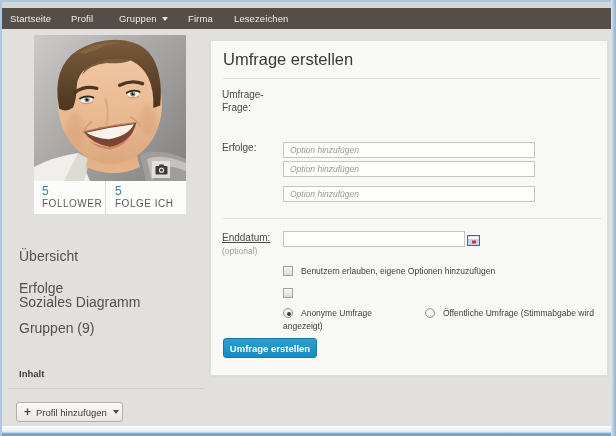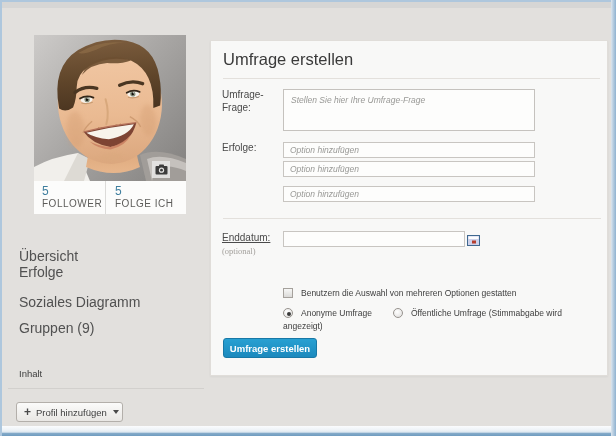--- a/index.html
+++ b/index.html
@@ -31,73 +31,80 @@
   .photo svg { display:block; }
   .camera-btn { position:absolute; right:16px; bottom:3px; width:18px; height:17px; background:rgba(228,227,226,.93); display:flex; align-items:center; justify-content:center; cursor:pointer; }
   .stats { display:flex; height:33px; background:#fcfcfb; }
   .stat-cell { width:71px; padding:3px 0 0 8px; }
   .stat-cell + .stat-cell { width:81px; border-left:1px solid #dcdbd9; padding-left:9px; }
   .stat-value { font-size:12px; color:#3e7e9e; line-height:14px; }
   .stat-label { font-size:10px; color:#5d5c5a; letter-spacing:.5px; line-height:10px; margin-top:1px; }
 
   
   .menu-item { position:absolute; left:17px; font-size:14px; color:#515151; line-height:14px; cursor:pointer; }
-  .section-label { position:absolute; left:17px; font-size:9.5px; font-weight:normal; color:#3f3f3f; line-height:14px; }
+  .section-label { position:absolute; left:17px; font-size:9.5px; font-weight:bold; color:#3f3f3f; line-height:14px; }
   .side-divider { position:absolute; left:6px; top:359px; width:196px; height:1px; background:#d2d0cd; }
 
   .add-btn { position:absolute; left:14px; top:373px; width:107px; height:20px; border:1px solid #b3afaa; border-radius:3px;
              background:linear-gradient(to bottom,#fbfbfa,#e9e7e4); font-size:9.5px; color:#3e3e3e; white-space:nowrap;
              display:flex; align-items:center; cursor:pointer; padding:0 7px; }
   .add-btn .plus { font-size:12px; font-weight:bold; color:#4a4a4a; margin-right:5px; line-height:11px; }
   .add-btn .caret { display:inline-block; width:0; height:0; border-left:3.5px solid transparent; border-right:3.5px solid transparent; border-top:4px solid #4a4a4a; margin-left:6px; }
 
   
   .panel { position:absolute; left:208px; top:11px; width:398px; height:336px; background:#f8f8f7; border:1px solid #e0ddd9; box-shadow:0 1px 2px rgba(0,0,0,.05); }
   .panel-title { position:absolute; left:12px; top:6px; font-size:16.5px; color:#3a3a3a; line-height:24px; }
   .rule-1 { position:absolute; left:12px; top:37px; width:377px; height:1px; background:#e3e0dc; }
   .rule-2 { position:absolute; left:12px; top:177px; width:378px; height:1px; background:#e3e0dc; }
 
   .form-label { position:absolute; left:11px; font-size:10px; color:#4a4a4a; line-height:13px; }
   .lbl-question { top:47px; width:48px; }
   .lbl-options  { top:100px; }
   .lbl-enddate  { top:190px;text-decoration:underline; }
-  .lbl-optional { position:absolute; left:11px; top:203.5px; font-size:8.5px; color:#a3a09c; line-height:13px;font-family:Liberation Serif, serif; }
+  .lbl-optional { position:absolute; left:11px; top:203.5px; font-size:8.5px; color:#a3a09c; line-height:13px; }
 
   textarea.q-input { position:absolute; left:72px; top:48px; width:252px; height:42px; border:1px solid #c5c2be; background:#fdfdfc;
              font-family:"Liberation Sans", sans-serif; font-size:8.5px; color:#333; padding:5px 7px; resize:none; outline:none; }
   input.opt-input { position:absolute; left:72px; width:252px; height:16px; border:1px solid #c8c5c1; background:#fdfdfc;
              font-family:"Liberation Sans", sans-serif; font-size:8.5px; color:#333; padding:0 6px; outline:none; }
   .opt-1 { top:101px; } .opt-2 { top:120px; } .opt-3 { top:145px; }
   input.date-input { position:absolute; left:72px; top:190px; width:182px; height:16px; border:1px solid #c8c5c1; background:#fdfdfc;
              font-family:"Liberation Sans", sans-serif; font-size:8.5px; color:#333; padding:0 6px; outline:none; }
   ::placeholder { color:#999996; font-style:italic; opacity:1; }
 
   .cal-btn { position:absolute; left:256px; top:191px; width:13px; height:11px; cursor:pointer; }
 
   .check-row { position:absolute; left:72px; height:12px; font-size:8.5px; color:#3d3d3d; line-height:12px; white-space:nowrap; }
   .cbrow-1 { top:223.5px; } .cbrow-2 { top:245.5px; }
   .checkbox { display:inline-block; width:10px; height:10px; border:1px solid #a5a19c; background:linear-gradient(to bottom,#f7f7f6,#dbdad8); vertical-align:-2px; margin-right:8px; }
 
   .radio-group { position:absolute; left:72px; top:266px; width:316px; font-size:8.5px; color:#3d3d3d; line-height:13px; }
   .radio-label { display:inline; }
-  .radio-label.first { margin-right:21px; }
+  .radio-label.first { margin-right:53px; }
   .radio { display:inline-block; width:10px; height:10px; border:1px solid #97938e; border-radius:50%; background:radial-gradient(circle at 40% 35%, #ffffff, #dedddb); vertical-align:-2px; margin-right:8px; position:relative; }
   .radio.checked::after { content:""; position:absolute; left:2.5px; top:2.5px; width:4px; height:4px; border-radius:50%; background:#3a3a3a; }
 
   .submit-btn { position:absolute; left:12px; top:297px; width:94px; height:20px; border:1px solid #1878a6; border-radius:3px;
              background:linear-gradient(to bottom,#28a0d2,#1b89bd); color:#fff; font-family:"Liberation Sans", sans-serif;
              font-size:9.5px; font-weight:bold; cursor:pointer; white-space:nowrap; padding:0; }
 </style>
 </head>
 <body>
 
 <div id="screen">
 
   <div class="top-strip"></div>
 
+  <div class="navbar">
+    <span class="nav-item" style="left:8px">Startseite</span>
+    <span class="nav-item" style="left:69px">Profil</span>
+    <span class="nav-item" style="left:117px"><span>Gruppen</span><span class="nav-caret"></span></span>
+    <span class="nav-item" style="left:186px">Firma</span>
+    <span class="nav-item" style="left:232px">Lesezeichen</span>
+  </div>
 
   <div class="page">
 
     <div class="profile-card">
       <div class="photo">
         <svg width="152" height="146" viewBox="0 0 152 146">
           <defs>
             <linearGradient id="bgG" x1="0" y1="0" x2="1" y2="0.85">
               <stop offset="0" stop-color="#cdcbc9"></stop>
               <stop offset="0.5" stop-color="#a9a7a5"></stop>
@@ -188,58 +195,60 @@
           <div class="stat-label">FOLLOWER</div>
         </div>
         <div class="stat-cell">
           <div class="stat-value">5</div>
           <div class="stat-label">FOLGE ICH</div>
         </div>
       </div>
     </div>
 
     <div class="menu-item" style="top:220px">Übersicht</div>
-    <div class="menu-item" style="top:236px">Erfolge</div>
+    <div class="menu-item" style="top:252px">Erfolge</div>
     <div class="menu-item" style="top:266px">Soziales Diagramm</div>
     <div class="menu-item" style="top:292px">Gruppen (9)</div>
     <div class="section-label" style="top:338px">Inhalt</div>
     <div class="side-divider"></div>
     <button class="add-btn">
       <span class="plus">+</span>
       <span>Profil hinzufügen</span>
       <span class="caret"></span>
     </button>
 
     <div class="panel">
       <div class="panel-title">Umfrage erstellen</div>
       <div class="rule-1"></div>
 
       <label class="form-label lbl-question">Umfrage-Frage:</label>
-      <textarea class="q-input" placeholder="Stellen Sie hier Ihre Umfrage-Frage" style=""></textarea>
 
       <label class="form-label lbl-options">Erfolge:</label>
       <input class="opt-input opt-1" placeholder="Option hinzufügen" style="">
       <input class="opt-input opt-2" placeholder="Option hinzufügen" style="">
       <input class="opt-input opt-3" placeholder="Option hinzufügen" style="">
 
       <div class="rule-2"></div>
 
       <label class="form-label lbl-enddate">Enddatum:</label>
       <div class="lbl-optional">(optional)</div>
       <input class="date-input" value="" style="">
       <div class="cal-btn">
         <svg width="13" height="11" viewBox="0 0 13 11">
           <rect x="0.5" y="0.5" width="12" height="10" fill="#cdd1ea" stroke="#3f688f" stroke-width="1"></rect>
           <rect x="1.5" y="1.5" width="10" height="2.5" fill="#fdfdfd"></rect>
           <rect x="5" y="5.5" width="4" height="3" fill="#b63e2e"></rect>
         </svg>
       </div>
 
+      <div class="check-row cbrow-1">
+        <span class="checkbox"></span><span>Benutzern erlauben, eigene Optionen hinzuzufügen</span>
+      </div>
       <div class="check-row cbrow-2">
-        <span class="checkbox"></span><span>Benutzern die Auswahl von mehreren Optionen gestatten</span>
+        <span class="checkbox"></span>
       </div>
 
       <div class="radio-group">
         <label class="radio-label first"><span class="radio checked"></span><span>Anonyme Umfrage</span></label><label class="radio-label"><span class="radio"></span><span>Öffentliche Umfrage (Stimmabgabe wird angezeigt)</span></label>
       </div>
 
       <button class="submit-btn">Umfrage erstellen</button>
     </div>
 
   </div>

